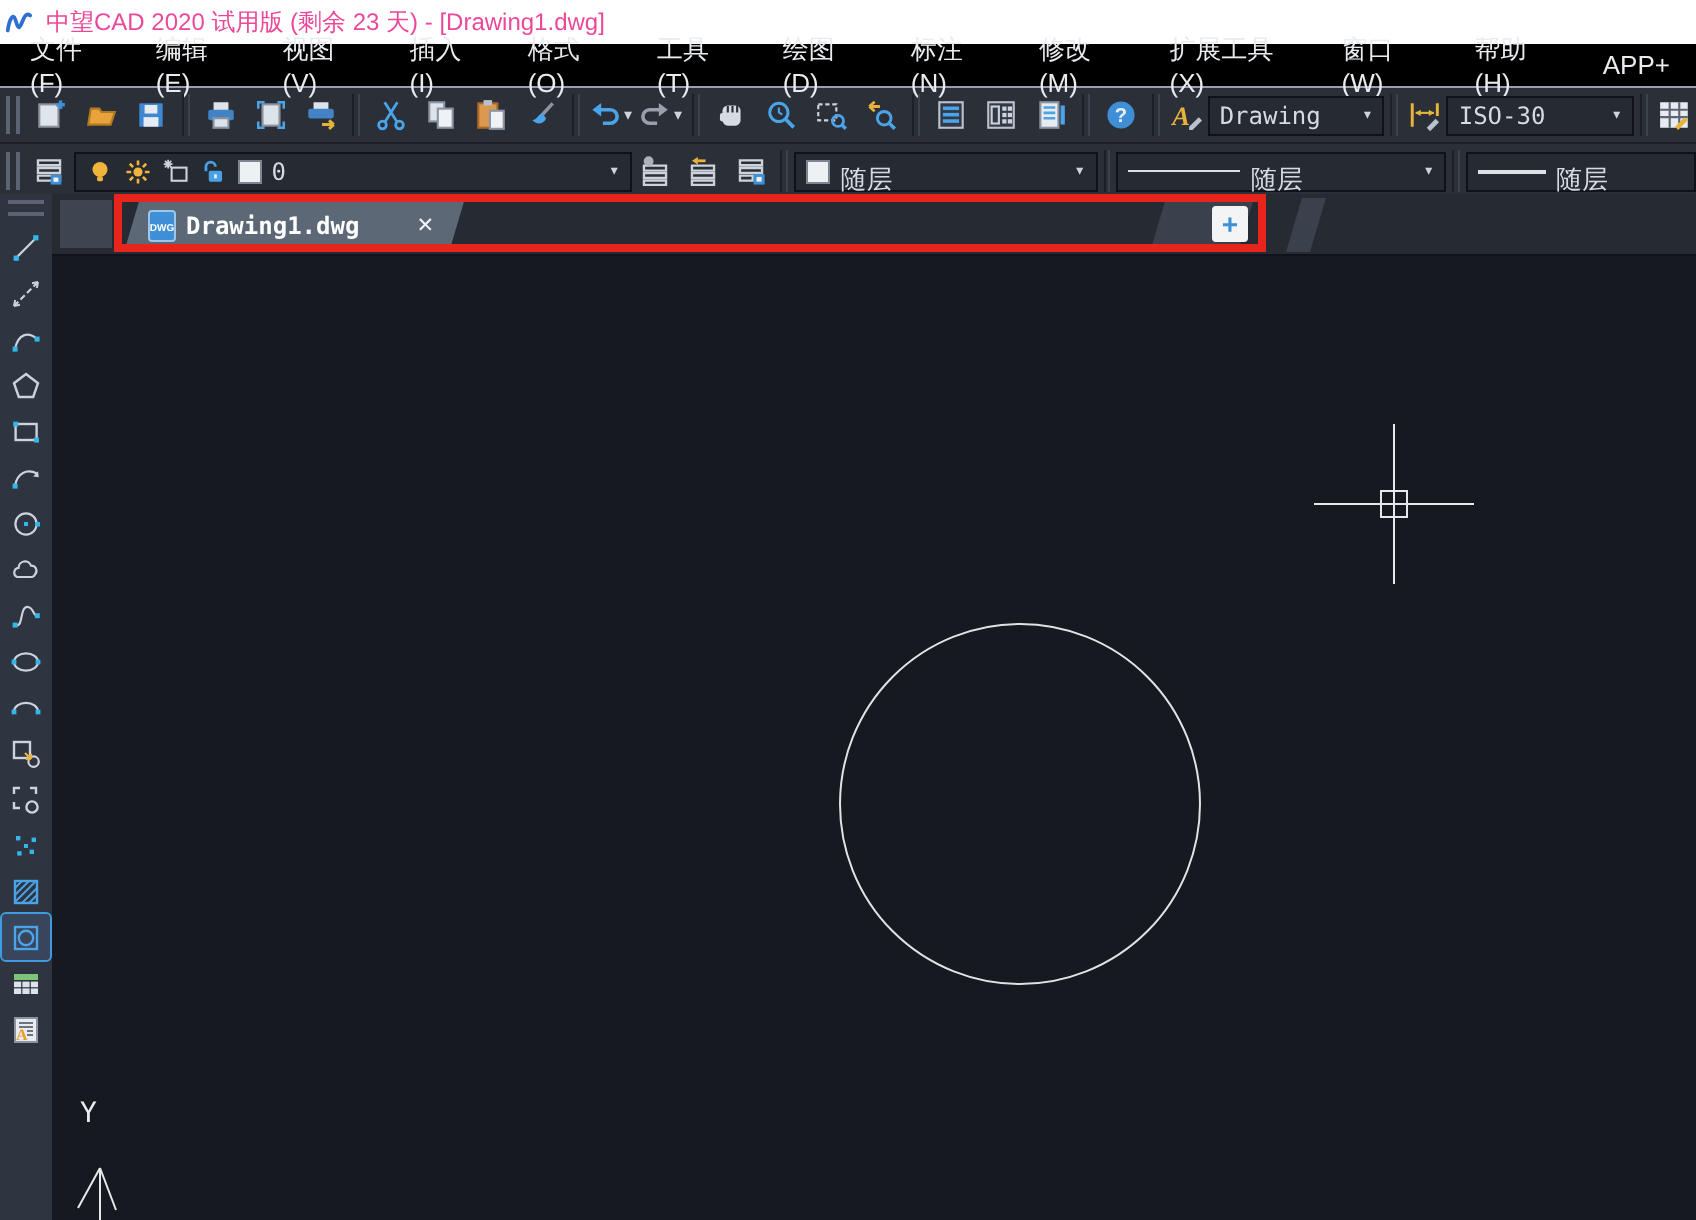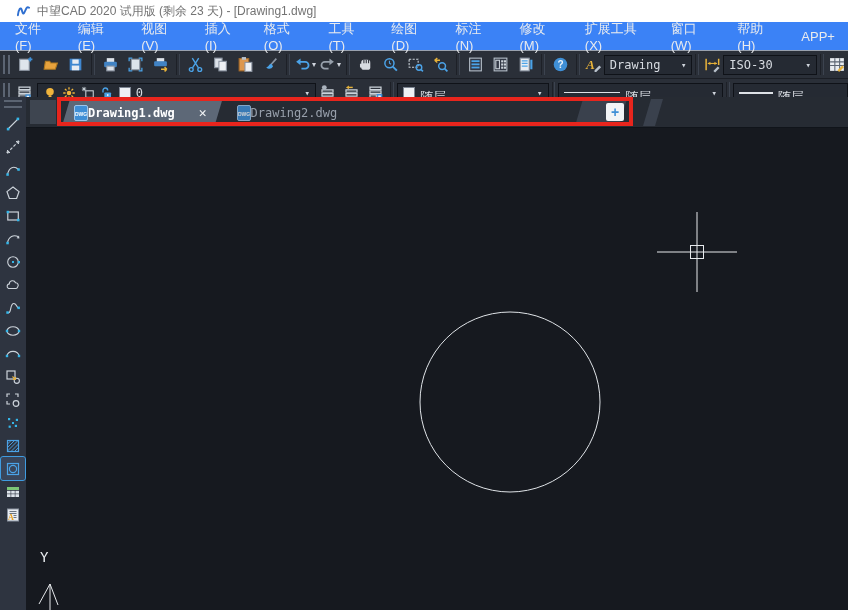--- a/index.html
+++ b/index.html
@@ -1,22 +1,22 @@
 <!DOCTYPE html>
 <html><head>
 <meta charset="utf-8">
 <style>
   html,body{margin:0;padding:0;background:#000;}
   #window{width:848px;height:610px;position:relative;overflow:hidden;background:#16191f;
     font-family:"Liberation Sans",sans-serif;-webkit-font-smoothing:antialiased;}
   
-  .titlebar{height:22px;background:#ffffff;display:flex;align-items:center;gap:6px;padding-left:16px;
-    font-size:12px;color:#737373;}
+  .titlebar{height:22px;background:#ffffff;display:flex;align-items:center;gap:6px;padding-left:2px;
+    font-size:12px;color:#ec4899;}
   
-  .menubar{height:28px;background:#3b82f6;display:flex;align-items:flex-start;padding-left:2px;}
+  .menubar{height:21px;background:#000000;display:flex;align-items:flex-start;padding-left:2px;}
   .menu-item{padding:0 13px;height:100%;display:flex;align-items:center;font-size:13px;color:#e9ebee;cursor:default;}
   
   .tb{height:27px;background:#2a2f38;display:flex;align-items:center;padding-left:2px;}
   .tb1{border-top:1px solid #99a1ae;}
   .tb2{border-top:1px solid #1b1e25;}
   .grip{width:7px;height:19px;border-left:2px solid #5b6472;border-right:2px solid #5b6472;box-sizing:border-box;margin:0 3px 0 1px;}
   .hgrip{width:18px;height:8px;border-top:2px solid #5b6472;border-bottom:2px solid #5b6472;box-sizing:border-box;margin:3px 0 4px;}
   .tgroup{display:flex;align-items:center;}
   .tbtn{width:25px;height:23px;display:flex;align-items:center;justify-content:center;border-radius:2px;}
   .tbtn svg{width:17px;height:17px;}
@@ -34,21 +34,21 @@
   .main{position:absolute;top:97px;left:0;right:0;bottom:0;display:flex;}
   .lefttb{width:26px;background:#2e3440;display:flex;flex-direction:column;align-items:center;flex:0 0 26px;}
   .ltbtn{width:24px;height:23px;display:flex;align-items:center;justify-content:center;margin-bottom:0px;border-radius:2px;}
   .ltbtn svg{width:16px;height:16px;}
   .ltbtn.active{background:#39455a;outline:1px solid #3f9be0;}
   .right{flex:1;display:flex;flex-direction:column;min-width:0;}
   
   .tabbar{height:30px;background:#262b33;position:relative;border-bottom:1px solid #10141a;flex:0 0 30px;}
   .tabbar-corner{position:absolute;left:4px;top:3px;width:26px;height:24px;background:#3e4550;}
   .tabs{position:absolute;left:36px;top:2px;height:27px;display:flex;}
-  .tab{position:relative;display:flex;align-items:center;padding:0 16px 0 12px;margin-right:2px;
+  .tab{position:relative;display:flex;align-items:center;gap:5px;padding:0 16px 0 12px;margin-right:2px;
     clip-path:polygon(8px 0,100% 0,calc(100% - 8px) 100%,0 100%);
     color:#98a0ac;font-family:"DejaVu Sans Mono","Liberation Mono",monospace;font-size:12px;cursor:default;}
   .tab.active{background:#5d6877;color:#ffffff;font-weight:bold;}
   .tab.active .tab-close{margin-left:24px;}
   .tab-close{font-size:13px;font-weight:bold;color:#f2f4f6;}
   .tab .dwg{width:14px;height:16px;}
   .tab:not(.active) .dwg{opacity:.8;}
   .trap{position:absolute;top:2px;height:27px;background:#3a414d;clip-path:polygon(8px 0,100% 0,calc(100% - 8px) 100%,0 100%);}
   .newtab-btn{position:absolute;left:580px;top:6px;width:18px;height:18px;background:#f2f4f6;border-radius:2px;
     display:flex;align-items:center;justify-content:center;color:#3f8fd6;font-weight:bold;font-size:14px;z-index:4;}
@@ -795,28 +795,20 @@
             <div class="tab active">
               <svg class="dwg" viewBox="0 0 14 16">
                 <rect x="0.5" y="0.5" width="13" height="15" rx="1.5" fill="#3f8fd6" stroke="#9cc6ec"></rect>
                 <text x="7" y="10.5" font-size="5" font-weight="bold" fill="#fff" text-anchor="middle" font-family="Liberation Sans,sans-serif">DWG</text>
               </svg>
               <span class="tab-label">Drawing1.dwg</span>
               <span class="tab-close">✕</span>
             </div>
 
 
-            <div class="tab">
-              <svg class="dwg" viewBox="0 0 14 16">
-                <rect x="0.5" y="0.5" width="13" height="15" rx="1.5" fill="#3f8fd6" stroke="#9cc6ec"></rect>
-                <text x="7" y="10.5" font-size="5" font-weight="bold" fill="#fff" text-anchor="middle" font-family="Liberation Sans,sans-serif">DWG</text>
-              </svg>
-              <span class="tab-label">Drawing2.dwg</span>
-
-            </div>
           </div>
         <div class="trap" style="left:549px;width:52px"></div>
         <div class="newtab-btn">+</div>
         <div class="trap" style="left:617px;width:20px"></div>
         <div id="tab-highlight" style="border-color: rgb(232, 37, 29);"></div>
       </div>
 
       <div class="canvas">
         <svg class="scene" width="822" height="483" viewBox="0 0 822 483">
           <circle id="main-circle" fill="none" stroke="#dfe3e7" stroke-width="1" cx="484" cy="274" r="90"></circle>

